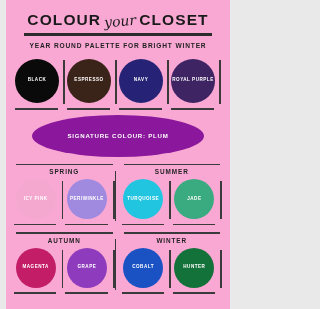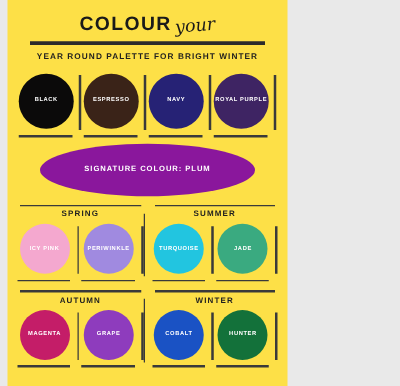--- a/index.html
+++ b/index.html
@@ -6,21 +6,21 @@
   html, body {
     width: 236px; height: 309px;
     background: #e9e9e9;
     font-family: "Liberation Sans", sans-serif;
     overflow: hidden;
   }
   #page {
     position: absolute;
     left: 6px; top: 0px;
     width: 224px; height: 309px;
-    background: #fde047;
+    background: #f9a8d4;
   }
 
   
   .header { padding-top: 11px; text-align: center; }
   .title {
     font-size: 15.5px; font-weight: 800; letter-spacing: 1.1px;
     color: #1a1a1a; white-space: nowrap;
     display: flex; justify-content: center; align-items: baseline; gap: 3px;
   }
   .title .script {
@@ -94,20 +94,21 @@
 </style>
 </head>
 <body>
 
 <div id="page">
 
   <div class="header">
     <div class="title">
       <span>COLOUR</span>
       <span class="script">your</span>
+      <span>CLOSET</span>
     </div>
     <div class="rule"></div>
     <div class="subtitle">YEAR ROUND PALETTE FOR BRIGHT WINTER</div>
   </div>
 
   <div class="neutrals">
     <div class="swatch-cell">
       <div class="circle" style="background: rgb(11, 10, 10);">
         <span>BLACK</span>
       </div>

